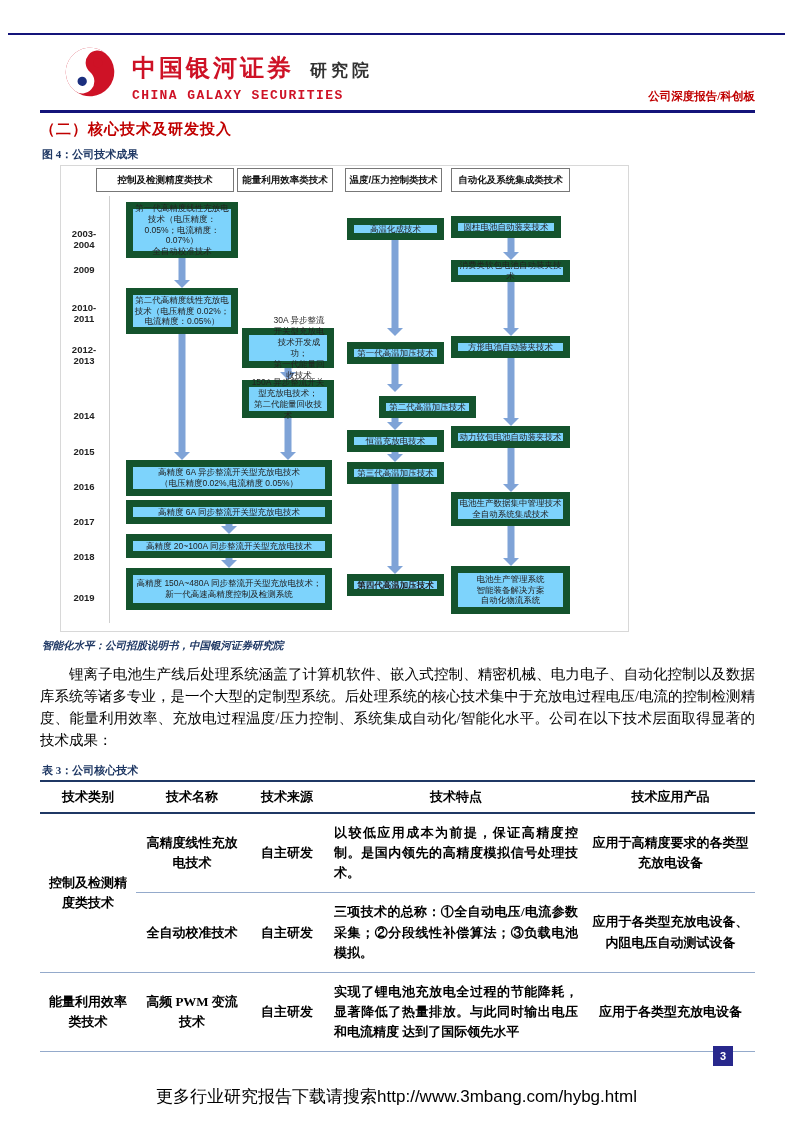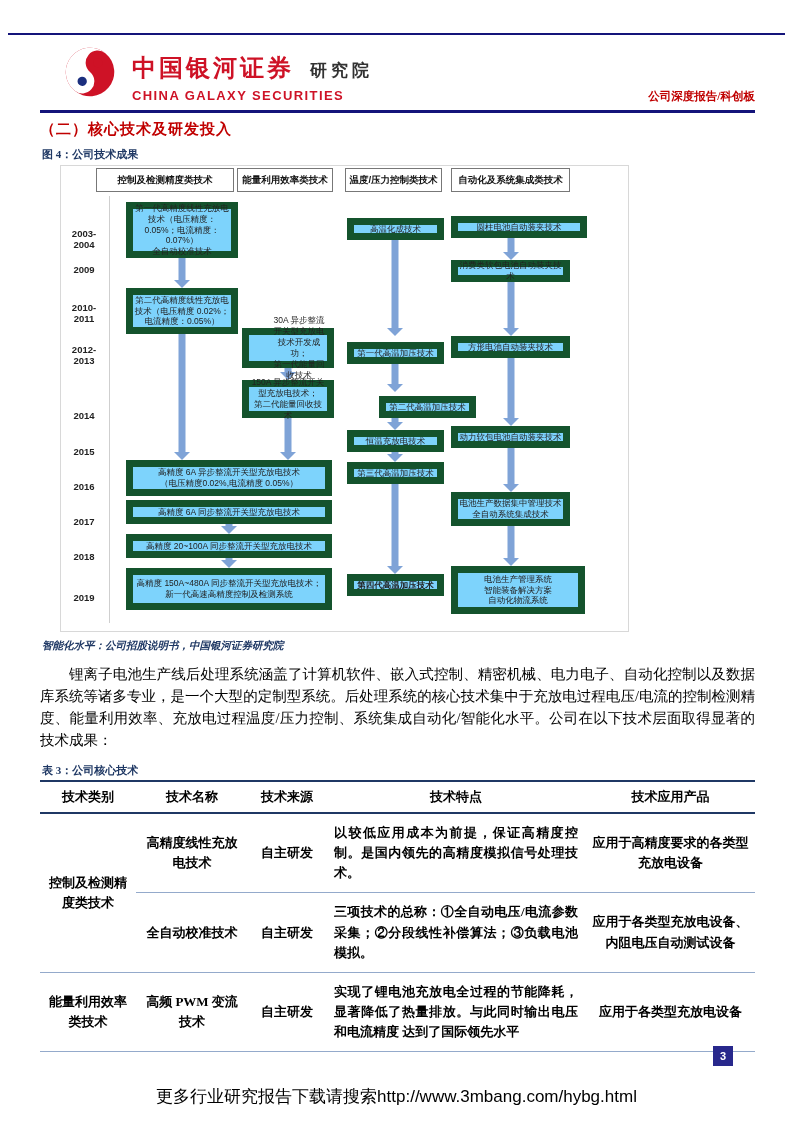--- a/index.html
+++ b/index.html
@@ -3,21 +3,21 @@
 <meta charset="utf-8">
 <style>
   html,body{margin:0;padding:0;background:#e8e8e8;}
   .page{position:relative;width:793px;height:1122px;margin:0 auto;background:#fff;overflow:hidden;
         font-family:"Liberation Serif","DejaVu Serif",serif;color:#111;}
 
   .top-rule{position:absolute;top:33px;left:8px;right:8px;height:2px;background:#14147a;}
 
   .header{position:absolute;top:44px;left:40px;right:38px;height:64px;}
   .logo{position:absolute;left:22px;top:0;width:56px;height:56px;}
-  .brand{position:absolute;left:92px;top:8px;font-family:Liberation Sans, sans-serif;}
+  .brand{position:absolute;left:92px;top:8px;font-family:Liberation Mono, monospace;}
   .brand-row{display:flex;align-items:baseline;gap:16px;}
   .brand-cn{font-size:24px;font-weight:bold;color:#ce1226;letter-spacing:3px;}
   .brand-dept{font-size:17px;color:#333;letter-spacing:4px;font-weight:600;}
   .brand-en{font-size:13px;color:#ce1226;letter-spacing:1.4px;font-weight:bold;margin-top:4px;}
   .report-tag{position:absolute;right:0;bottom:4px;color:#c00000;font-weight:bold;font-size:11.5px;}
   .header-rule{position:absolute;top:110px;left:40px;right:38px;height:3px;background:#14147a;}
 
   .content{position:absolute;top:118px;left:40px;right:38px;}
   .section-title{margin:2px 0 8px 0;font-size:15px;color:#c00000;font-weight:bold;letter-spacing:1px;}
   .figure-label{font-size:11px;font-weight:bold;color:#1f3864;margin:0 0 3px 2px;}
@@ -122,27 +122,27 @@
         <div class="dg-box" style="left: 65px; top: 334px; width: 206px; height: 24px;">高精度 6A 同步整流开关型充放电技术</div>
         <div class="dg-box" style="left: 65px; top: 368px; width: 206px; height: 24px;">高精度 20~100A 同步整流开关型充放电技术</div>
         <div class="dg-box" style="left: 65px; top: 402px; width: 206px; height: 42px;">高精度 150A~480A 同步整流开关型充放电技术；
 新一代高速高精度控制及检测系统</div>
         <div class="dg-box" style="left: 286px; top: 52px; width: 97px; height: 22px;">高温化成技术</div>
         <div class="dg-box" style="left: 286px; top: 176px; width: 97px; height: 22px;">第一代高温加压技术</div>
         <div class="dg-box" style="left: 286px; top: 230px; width: 97px; height: 22px; margin-left: 32px;">第二代高温加压技术</div>
         <div class="dg-box" style="left: 286px; top: 264px; width: 97px; height: 22px;">恒温充放电技术</div>
         <div class="dg-box" style="left: 286px; top: 296px; width: 97px; height: 22px;">第三代高温加压技术</div>
         <div class="dg-box" style="left: 286px; top: 408px; width: 97px; height: 22px; font-weight: bold;">第四代高温加压技术</div>
-        <div class="dg-box" style="left: 390px; top: 50px; width: 136px; height: 22px;">圆柱电池自动装夹技术</div>
+        <div class="dg-box" style="left: 390px; top: 50px; width: 110px; height: 22px;">圆柱电池自动装夹技术</div>
         <div class="dg-box" style="left: 390px; top: 94px; width: 119px; height: 22px;">消费类软包电池自动装夹技术</div>
         <div class="dg-box" style="left: 390px; top: 170px; width: 119px; height: 22px;">方形电池自动装夹技术</div>
         <div class="dg-box" style="left: 390px; top: 260px; width: 119px; height: 22px;">动力软包电池自动装夹技术</div>
         <div class="dg-box" style="left: 390px; top: 326px; width: 119px; height: 34px;">电池生产数据集中管理技术
 全自动系统集成技术</div>
-        <div class="dg-box" style="left: 390px; top: 400px; width: 134px; height: 48px;">电池生产管理系统
+        <div class="dg-box" style="left: 390px; top: 400px; width: 119px; height: 48px;">电池生产管理系统
 智能装备解决方案
 自动化物流系统</div>
         <div class="dg-arrow" style="left: 113px; top: 92px; height: 30px;">
           <i class="stem" style="height: 22px;"></i>
           <i class="head"></i>
         </div>
         <div class="dg-arrow" style="left: 113px; top: 168px; height: 126px;">
           <i class="stem" style="height: 118px;"></i>
           <i class="head"></i>
         </div>

